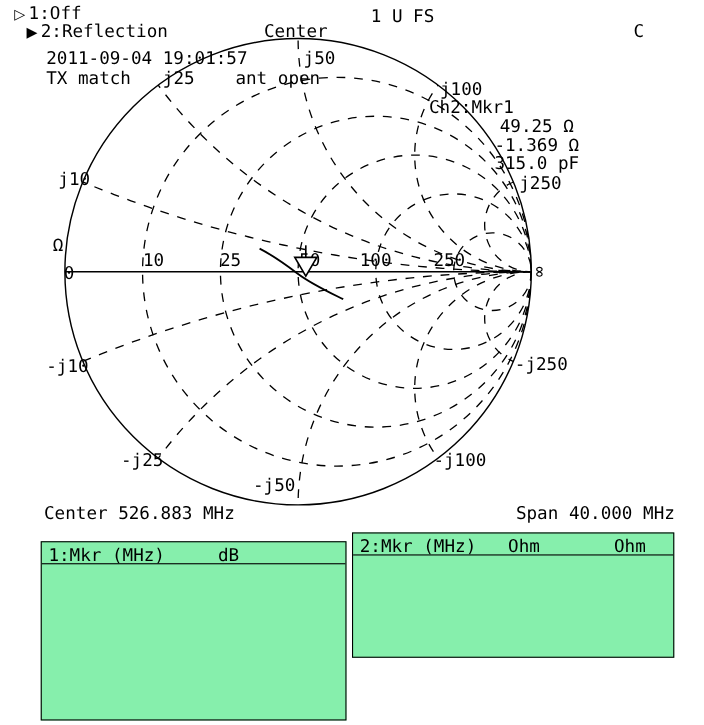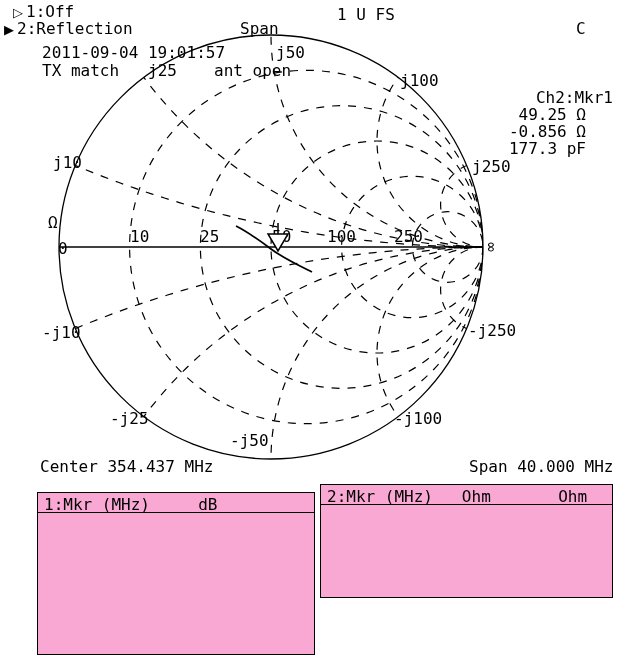--- a/index.html
+++ b/index.html
@@ -4,49 +4,49 @@
 <style>
   html,body{margin:0;padding:0;}
   body{
     width:640px;height:659px;background:#ffffff;color:#000000;
     font-family:"DejaVu Sans Mono","Liberation Mono",monospace;
     font-size:16px;line-height:17px;position:relative;overflow:hidden;
   }
   .t{position:absolute;white-space:pre;}
   .tri{font-family:"DejaVu Sans","Liberation Sans",sans-serif;font-size:13px;margin-right:3px;}
   .chart-svg{position:absolute;left:0;top:0;}
-  .mk-line1{display:flex;justify-content:flex-end;}
-  .ralign{text-align:right;}
+  .mk-line1{display:flex;justify-content:space-between;}
+  .ralign{text-align:center;}
   .mbox{
-    position:absolute;border:1px solid #000;box-sizing:border-box;background:#f9a8d4;
+    position:absolute;border:1px solid #000;box-sizing:border-box;background:#86efac;
   }
   .mbox .hdr{border-bottom:1px solid #000;height:20px;padding:3px 0 0 6px;box-sizing:border-box;white-space:pre;}
   .mbox .row{padding:1px 0 0 6px;white-space:pre;}
   svg text{font-family:"DejaVu Sans Mono","Liberation Mono",monospace;font-size:16px;fill:#000;}
 </style>
 </head>
 <body>
 
 <div class="t" style="left:13px;top:3px;"><span class="tri">▷</span><span>1:Off</span></div>
 
-<div class="t" style="left:4px;top:20px;"><span class="tri">▶</span><span>2:Reflection</span></div>
-<div class="t" style="left:240px;top:20px;">Span</div>
+<div class="t" style="left:24px;top:20px;"><span class="tri">▶</span><span>2:Reflection</span></div>
+<div class="t" style="left:240px;top:20px;">Center</div>
 <div class="t" style="left:337px;top:6px;">1 U FS</div>
 <div class="t" style="left:576px;top:20px;">C</div>
 
 <div class="t" style="left:42px;top:44px;">2011-09-04 19:01:57</div>
 <div class="t" style="left:42px;top:62px;">TX match</div>
 <div class="t" style="left:170px;top:62px;margin-left:44px;">ant open</div>
 
 <div class="t mk-line1" style="left:390px;top:89px;width:223px;">
   <span>Ch2:Mkr1</span>
 </div>
 <div class="t ralign" style="left:390px;top:106px;width:196px;">49.25 Ω</div>
-<div class="t ralign" style="left:390px;top:123px;width:196px;">-0.856 Ω</div>
-<div class="t ralign" style="left:390px;top:140px;width:196px;">177.3 pF</div>
+<div class="t ralign" style="left:390px;top:123px;width:196px;">-1.369 Ω</div>
+<div class="t ralign" style="left:390px;top:140px;width:196px;">315.0 pF</div>
 
 <svg class="chart-svg" width="640" height="659" viewBox="0 0 640 659">
   <defs>
     <clipPath id="cc">
         <circle cx="271" cy="247" r="212"></circle>
       </clipPath>
   </defs>
 
   <g clip-path="url(#cc)" fill="none" stroke="#000" stroke-width="1.2" stroke-dasharray="8 8">
     <circle cx="306.3" cy="247" r="176.7"></circle>
@@ -90,21 +90,21 @@
   <text x="468" y="336">-j250</text>
 
   <path d="M236,226 C246,231 259,240 271,249 C283,258 300,266 312,272" fill="none" stroke="#000" stroke-width="1.7"></path>
 
   <g>
     <line x1="278" y1="223" x2="278" y2="234" stroke="#000" stroke-width="1.5"></line>
     <path d="M268,234 L288,234 L278,251 Z" fill="#ffffff" stroke="#000" stroke-width="1.5"></path>
   </g>
 </svg>
 
-<div class="t" style="left:40px;top:458px;">Center 354.437 MHz</div>
+<div class="t" style="left:40px;top:458px;">Center 526.883 MHz</div>
 <div class="t" style="left:469px;top:458px;">Span 40.000 MHz</div>
 
 <div class="mbox" style="left:37px;top:492px;width:278px;height:163px;">
   <div class="hdr">1:Mkr (MHz)     dB</div>
 </div>
 <div class="mbox" style="left:320px;top:484px;width:293px;height:114px;">
   <div class="hdr">2:Mkr (MHz)   Ohm       Ohm</div>
 </div>
 
 </body></html>

